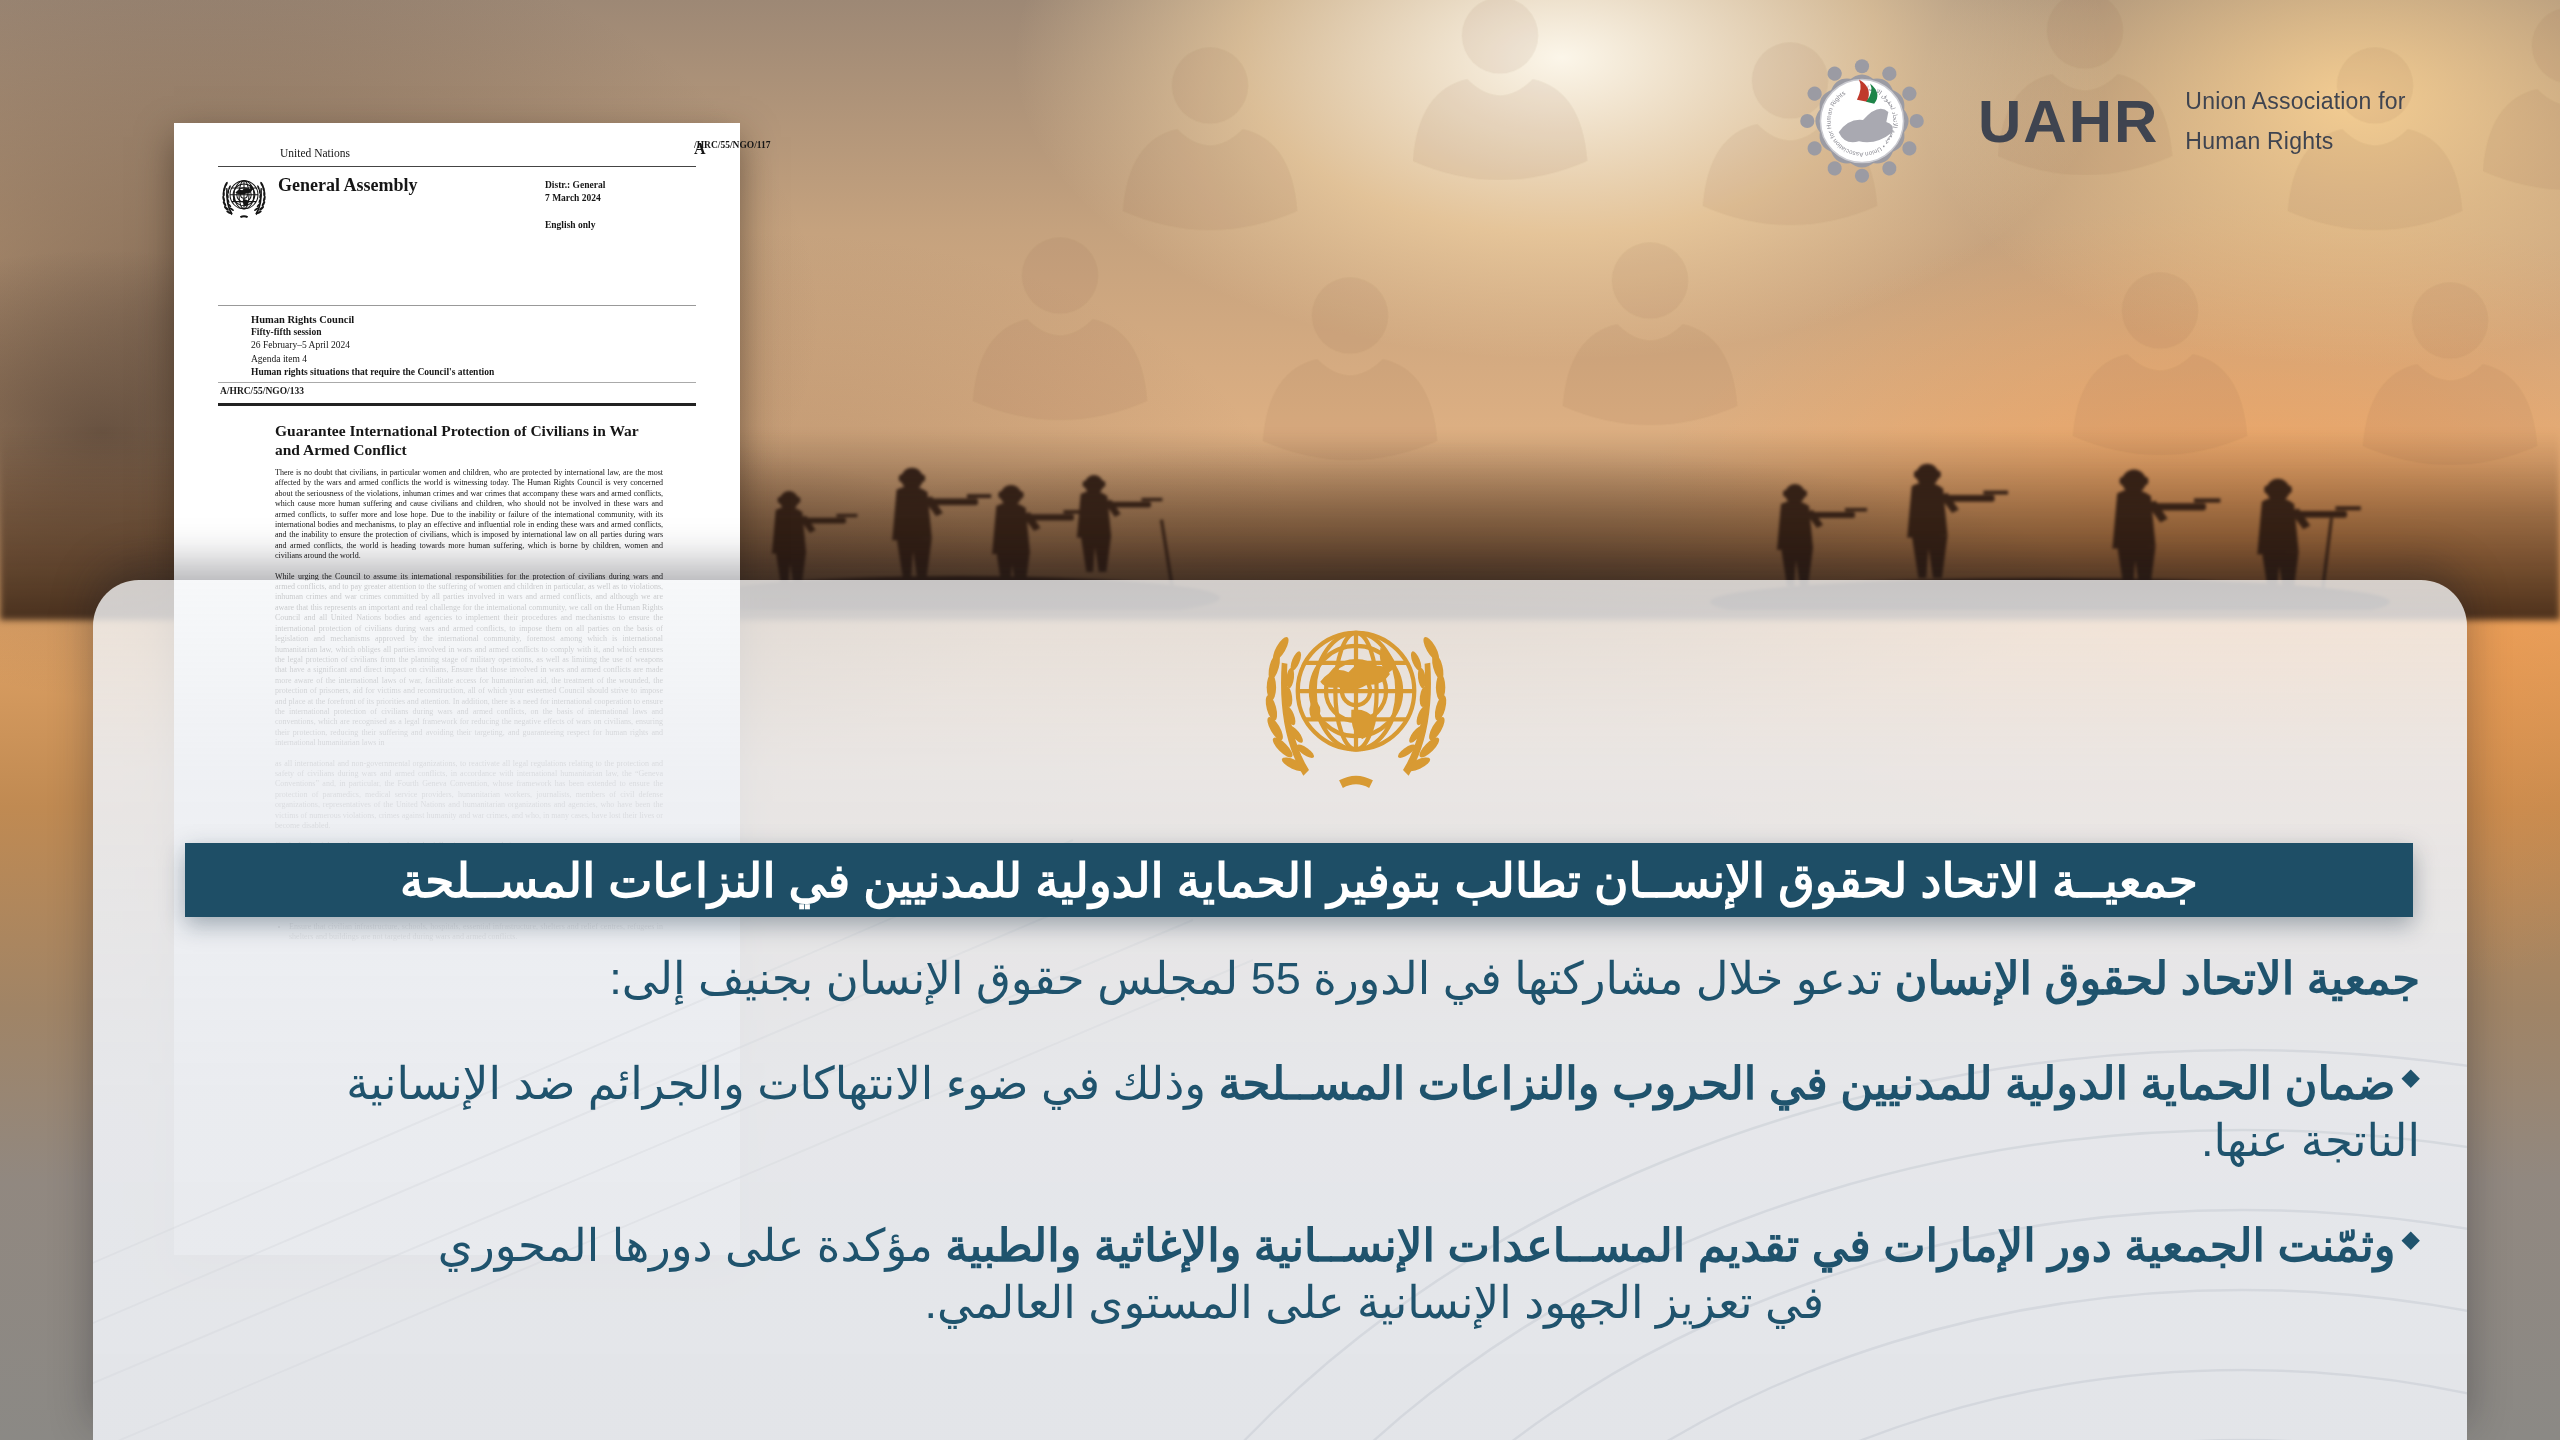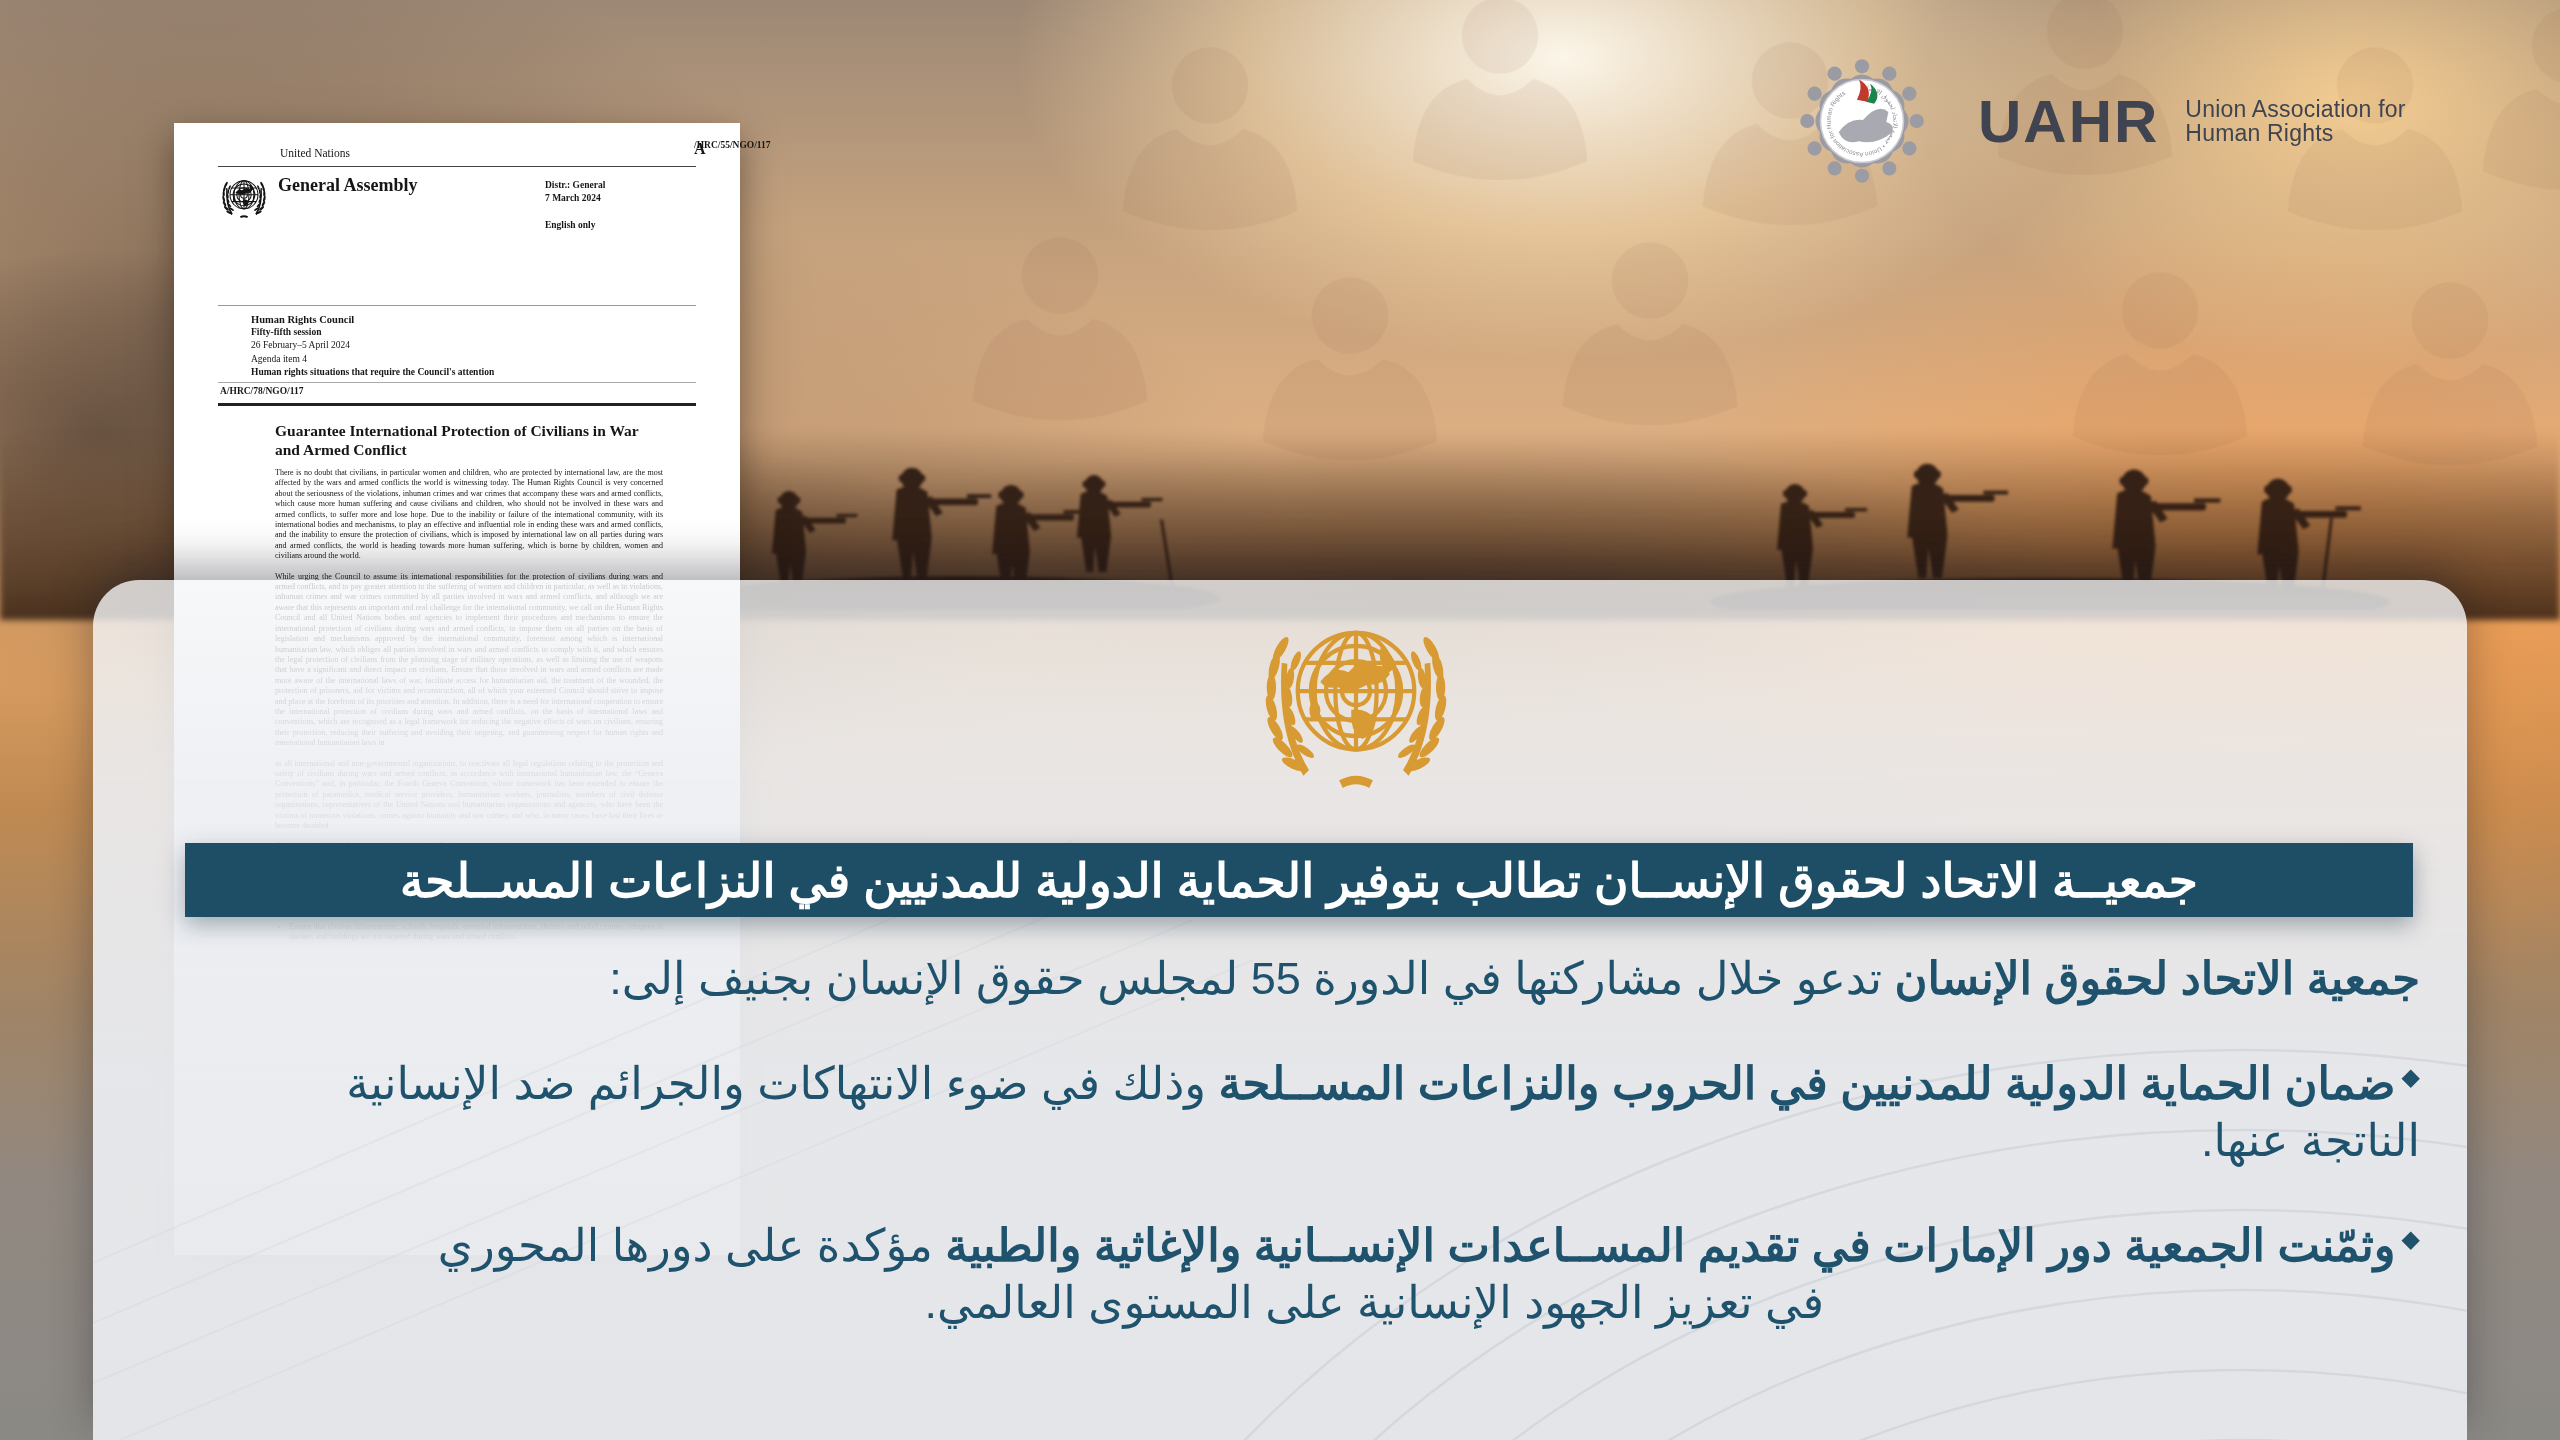--- a/index.html
+++ b/index.html
@@ -25,21 +25,21 @@
     filter:blur(3px);}
   .soldiers-svg{position:absolute;left:0;top:280px;width:2560px;height:330px;z-index:2;filter:blur(1.4px);}
   .wm-svg{position:absolute;inset:0;z-index:1;}
 
   
   .uahr{position:absolute;left:1786px;top:36px;width:700px;height:170px;z-index:3;display:flex;align-items:center;}
   .uahr-emblem{width:152px;height:152px;flex:0 0 auto;}
   .uahr-acronym{font-size:60px;font-weight:bold;color:#3f4450;letter-spacing:2px;margin:0 26px 0 40px;}
   .uahr-names{display:flex;flex-direction:column;justify-content:center;color:#3f4450;}
   .uahr-ar{direction:rtl;font-size:35px;font-weight:bold;line-height:40px;text-align:left;}
-  .uahr-en{font-size:23px;line-height:24px;letter-spacing:.2px;}
+  .uahr-en{font-size:23px;line-height:40px;letter-spacing:.2px;}
 
   
   .doc{position:absolute;left:174px;top:123px;width:566px;height:1132px;background:#fff;z-index:3;
        box-shadow:0 14px 34px rgba(40,28,18,.5);color:#161616;
        font-family:"Liberation Serif",serif;}
   .doc *{position:absolute;}
   .d-un{left:106px;top:24px;font-size:11.5px;}
   .d-rule-top{left:44px;top:43px;width:478px;height:1.4px;background:#444;}
   .d-symbol{top:17px;right:46px;font-weight:bold;font-size:9.5px;}
   .d-symbol .big-a{font-size:16px;}
@@ -280,21 +280,21 @@
     <div class="d-lang">English only</div>
     <div class="d-rule-sec"></div>
     <div class="d-sec">
       <div class="b1">Human Rights Council</div>
       <div class="b">Fifty-fifth session</div>
       <div>26 February–5 April 2024</div>
       <div>Agenda item 4</div>
       <div class="b">Human rights situations that require the Council's attention</div>
     </div>
     <div class="d-band-rule1"></div>
-    <div class="d-band-code">A/HRC/78/NGO/117</div>
+    <div class="d-band-code">A/HRC/55/NGO/133</div>
     <div class="d-band-rule2"></div>
     <div class="d-title">Guarantee International Protection of Civilians in War and Armed Conflict</div>
     <div class="d-body">
       <p>There is no doubt that civilians, in particular women and children, who are protected by international law, are the most affected by the wars and armed conflicts the world is witnessing today. The Human Rights Council is very concerned about the seriousness of the violations, inhuman crimes and war crimes that accompany these wars and armed conflicts, which cause more human suffering and cause civilians and children, who should not be involved in these wars and armed conflicts, to suffer more and lose hope. Due to the inability or failure of the international community, with its international bodies and mechanisms, to play an effective and influential role in ending these wars and armed conflicts, and the inability to ensure the protection of civilians, which is imposed by international law on all parties during wars and armed conflicts, the world is heading towards more human suffering, which is borne by children, women and civilians around the world.</p>
       <p>While urging the Council to assume its international responsibilities for the protection of civilians during wars and armed conflicts, and to pay greater attention to the suffering of women and children in particular, as well as to violations, inhuman crimes and war crimes committed by all parties involved in wars and armed conflicts, and although we are aware that this represents an important and real challenge for the international community, we call on the Human Rights Council and all United Nations bodies and agencies to implement their procedures and mechanisms to ensure the international protection of civilians during wars and armed conflicts, to impose them on all parties on the basis of legislation and mechanisms approved by the international community, foremost among which is international humanitarian law, which obliges all parties involved in wars and armed conflicts to comply with it, and which ensures the legal protection of civilians from the planning stage of military operations, as well as limiting the use of weapons that have a significant and direct impact on civilians, Ensure that those involved in wars and armed conflicts are made more aware of the international laws of war, facilitate access for humanitarian aid, the treatment of the wounded, the protection of prisoners, aid for victims and reconstruction, all of which your esteemed Council should strive to impose and place at the forefront of its priorities and attention. In addition, there is a need for international cooperation to ensure the international protection of civilians during wars and armed conflicts, on the basis of international laws and conventions, which are recognised as a legal framework for reducing the negative effects of wars on civilians, ensuring their protection, reducing their suffering and avoiding their targeting, and guaranteeing respect for human rights and international humanitarian laws in</p>
       <p>as all international and non-governmental organizations, to reactivate all legal regulations relating to the protection and safety of civilians during wars and armed conflicts, in accordance with international humanitarian law, the “Geneva Conventions” and, in particular, the Fourth Geneva Convention, whose framework has been extended to ensure the protection of paramedics, medical service providers, humanitarian workers, journalists, members of civil defense organizations, representatives of the United Nations and humanitarian organizations and agencies, who have been the victims of numerous violations, crimes against humanity and war crimes, and who, in many cases, have lost their lives or become disabled.</p>
       <p>On the basis of these elements, we formulate the following recommendations:</p>
       <ul>
         <li>Strengthen compliance with international humanitarian laws, in particular the Fourth Geneva Convention, and ensure that all parties involved in wars and armed conflicts abide by them, including the raising and training of military forces in the countries, with emphasis on ensuring knowledge of and respect for the protection of civilians, refraining from the disproportionate use of force and from committing grave breaches, war crimes and crimes against humanity.</li>
         <li>Ensure that civilian infrastructure, schools, hospitals, essential infrastructure, shelters and relief centres, refugees in shelters and buildings are not targeted during wars and armed conflicts.</li>

